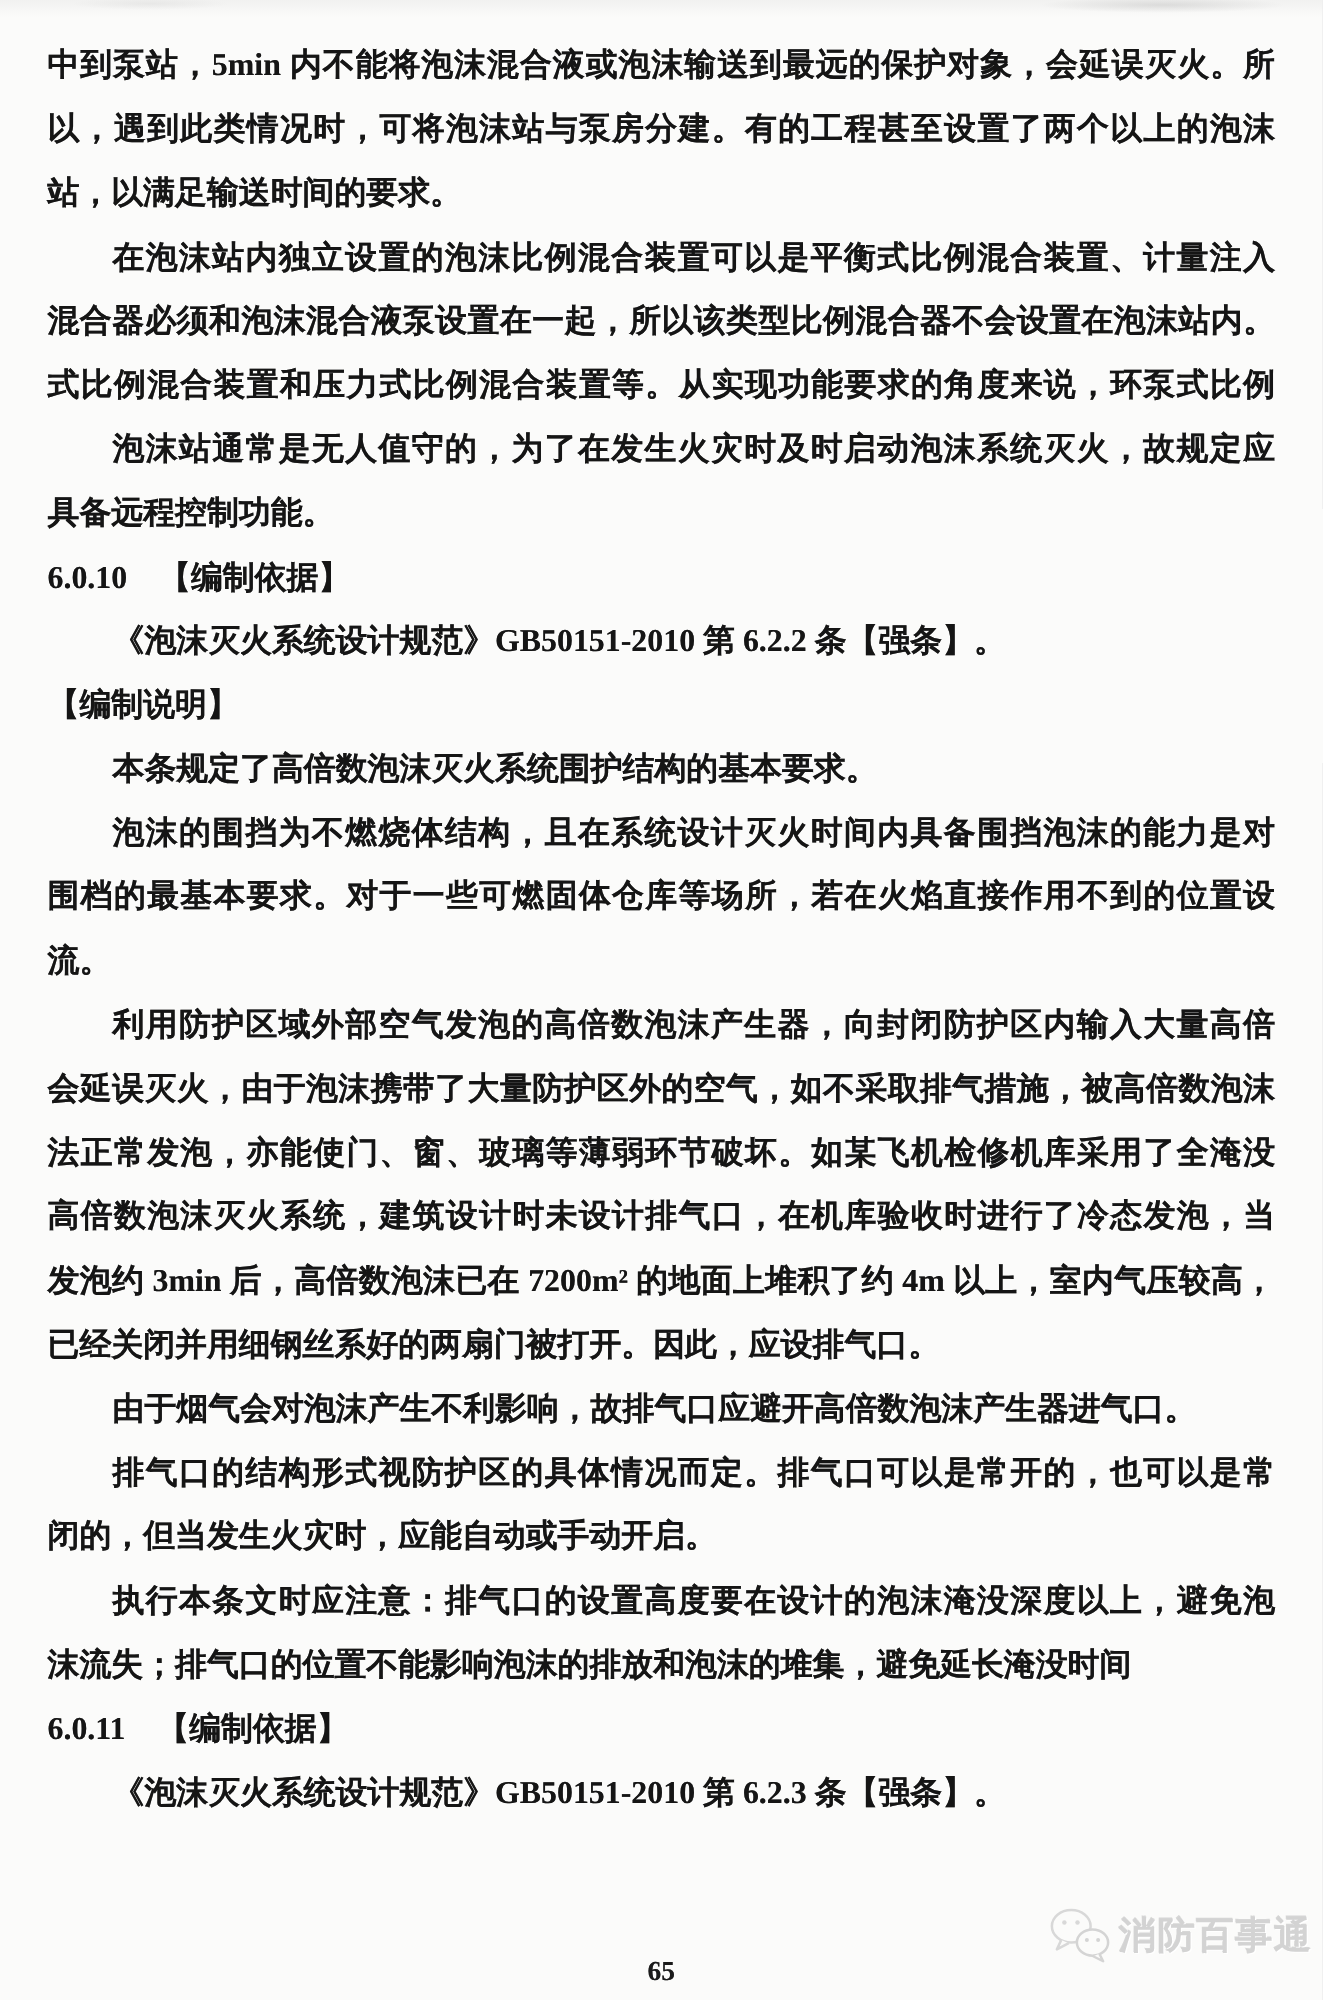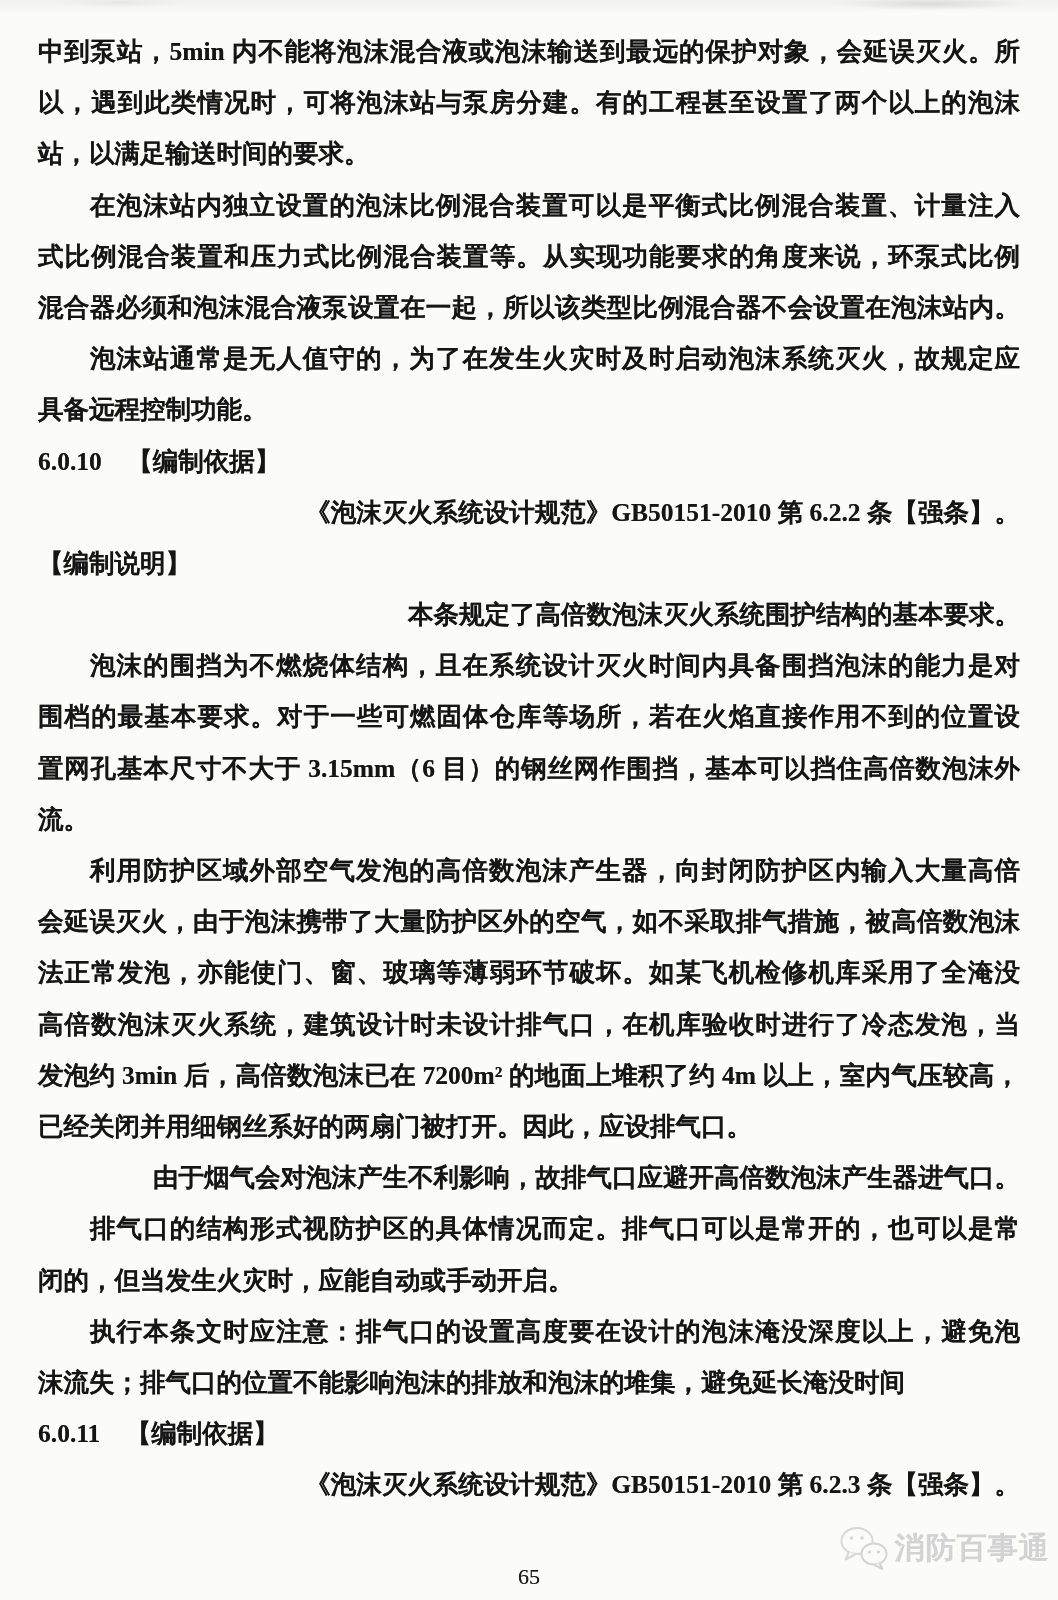--- a/index.html
+++ b/index.html
@@ -30,24 +30,24 @@
     font-weight:600;
     letter-spacing:0;
     white-space:nowrap;
     text-shadow:0 0 0.5px rgba(20,20,20,0.65);
   }
   .line.j{                       
     white-space:normal;
     text-align:justify;
     text-align-last:justify;
   }
-  .line.in{ text-indent:52px;text-align:right; }  
+  .line.in{ text-indent:52px; }  
   .page-number{
     position:absolute;left:0;width:1058px;top:1562px;height:30px;
-    text-align:center;font-size:22px;font-weight:400;color:#1a1a1a;
+    text-align:center;font-size:22px;font-weight:700;color:#1a1a1a;
     line-height:30px;
     text-shadow:0 0 0.5px rgba(20,20,20,0.6);
   }
   .watermark{
     position:absolute;left:838px;top:1524px;height:48px;
     display:flex;align-items:center;gap:5px;
     pointer-events:none;
   }
   .wm-text{
     font-size:30px;font-weight:600;letter-spacing:1px;
@@ -60,31 +60,30 @@
 <body>
 
 <div class="page">
   <div class="scan-smudge"></div>
 
   <div class="content" id="document-body">
       <div class="line j">中到泵站，5min 内不能将泡沫混合液或泡沫输送到最远的保护对象，会延误灭火。所</div>
       <div class="line j">以，遇到此类情况时，可将泡沫站与泵房分建。有的工程甚至设置了两个以上的泡沫</div>
       <div class="line">站，以满足输送时间的要求。</div>
       <div class="line j in">在泡沫站内独立设置的泡沫比例混合装置可以是平衡式比例混合装置、计量注入</div>
+      <div class="line j">混合器必须和泡沫混合液泵设置在一起，所以该类型比例混合器不会设置在泡沫站内。</div>
       <div class="line j">式比例混合装置和压力式比例混合装置等。从实现功能要求的角度来说，环泵式比例</div>
-      <div class="line j">混合器必须和泡沫混合液泵设置在一起，所以该类型比例混合器不会设置在泡沫站内。</div>
       <div class="line j in">泡沫站通常是无人值守的，为了在发生火灾时及时启动泡沫系统灭火，故规定应</div>
       <div class="line">具备远程控制功能。</div>
       <div class="line">6.0.10　【编制依据】</div>
       <div class="line in">《泡沫灭火系统设计规范》GB50151-2010 第 6.2.2 条【强条】。</div>
       <div class="line">【编制说明】</div>
       <div class="line in">本条规定了高倍数泡沫灭火系统围护结构的基本要求。</div>
       <div class="line j in">泡沫的围挡为不燃烧体结构，且在系统设计灭火时间内具备围挡泡沫的能力是对</div>
       <div class="line j">围档的最基本要求。对于一些可燃固体仓库等场所，若在火焰直接作用不到的位置设</div>
-      <div class="line j">置网孔基本尺寸不大于 3.15mm（6 目）的钢丝网作围挡，基本可以挡住高倍数泡沫外</div>
       <div class="line">流。</div>
       <div class="line j in">利用防护区域外部空气发泡的高倍数泡沫产生器，向封闭防护区内输入大量高倍</div>
       <div class="line j">会延误灭火，由于泡沫携带了大量防护区外的空气，如不采取排气措施，被高倍数泡沫</div>
       <div class="line j">法正常发泡，亦能使门、窗、玻璃等薄弱环节破坏。如某飞机检修机库采用了全淹没</div>
       <div class="line j">高倍数泡沫灭火系统，建筑设计时未设计排气口，在机库验收时进行了冷态发泡，当</div>
       <div class="line j">发泡约 3min 后，高倍数泡沫已在 7200m² 的地面上堆积了约 4m 以上，室内气压较高，</div>
       <div class="line">已经关闭并用细钢丝系好的两扇门被打开。因此，应设排气口。</div>
       <div class="line in">由于烟气会对泡沫产生不利影响，故排气口应避开高倍数泡沫产生器进气口。</div>
       <div class="line j in">排气口的结构形式视防护区的具体情况而定。排气口可以是常开的，也可以是常</div>
       <div class="line">闭的，但当发生火灾时，应能自动或手动开启。</div>

